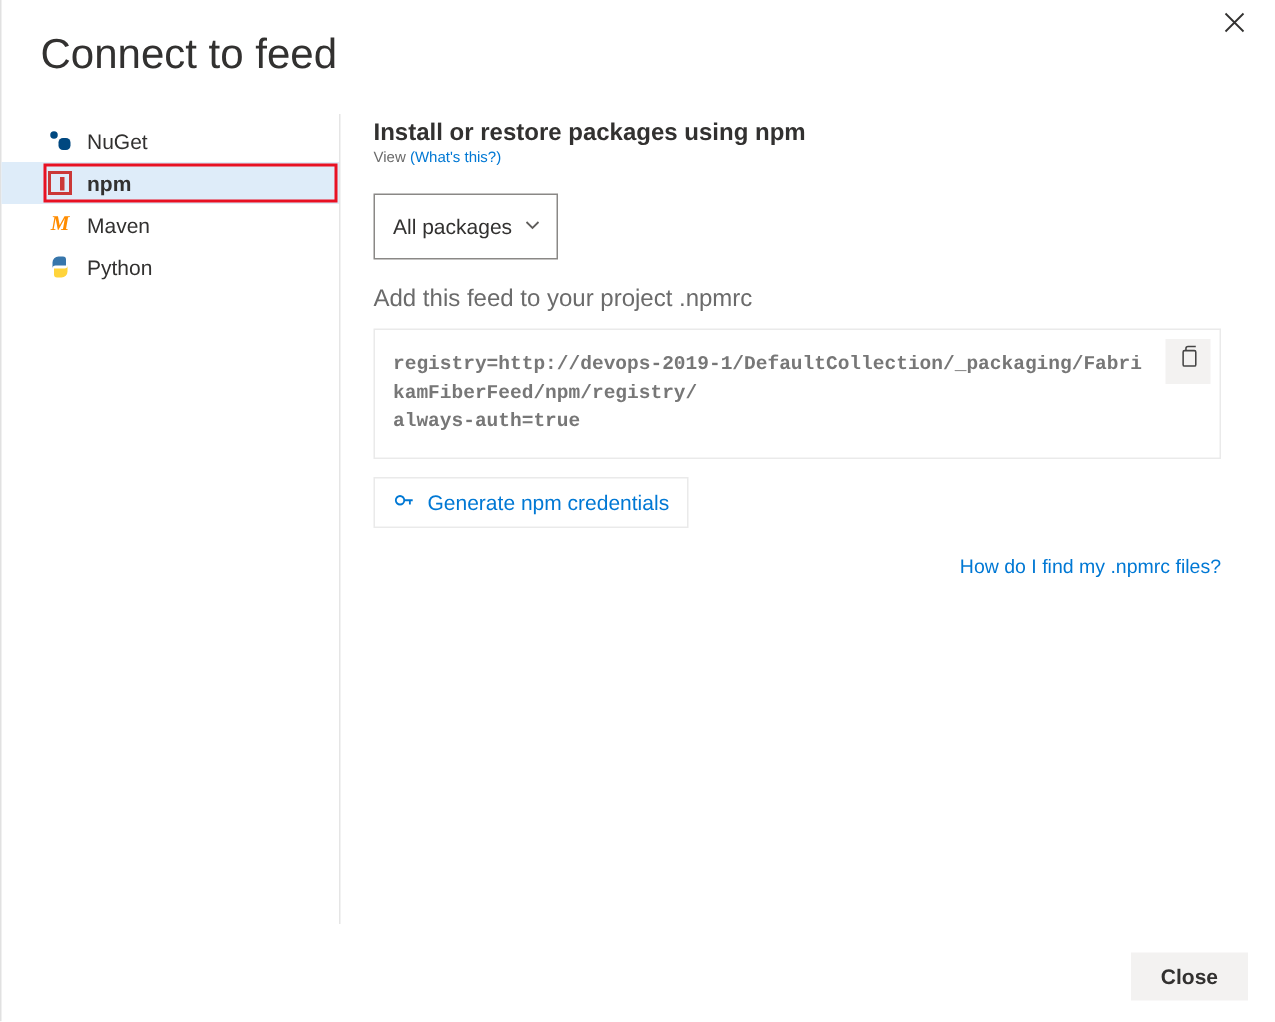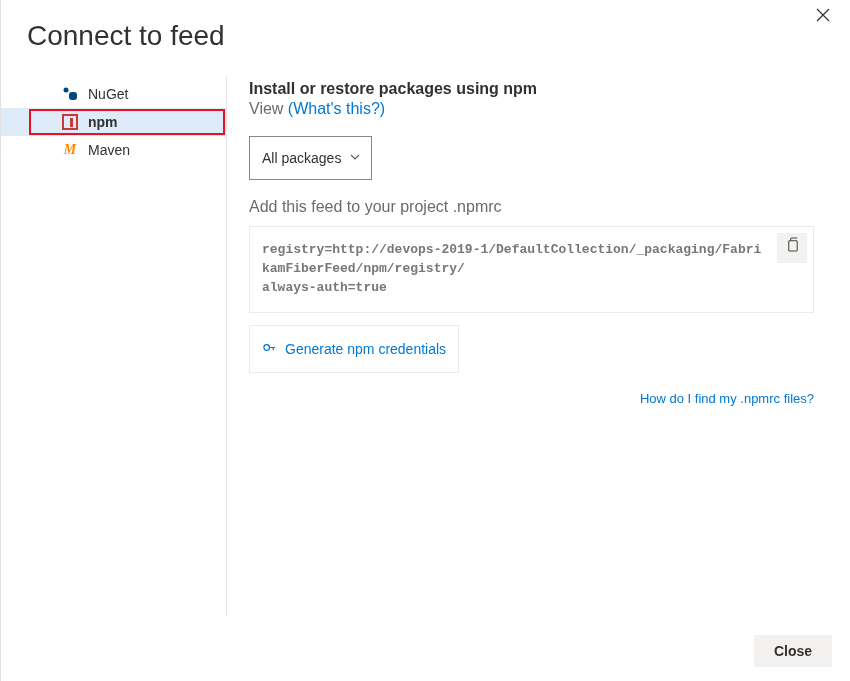--- a/index.html
+++ b/index.html
@@ -39,21 +39,21 @@
   .sidebar {
     width: 226px;
     border-right: 1px solid #e5e5e5;
     padding-top: 4px;
   }
   .side-item {
     display: flex;
     align-items: center;
     gap: 10px;
     height: 28px;
-    padding-left: 61px;
+    padding-left: 31px;
     cursor: pointer;
     font-size: 14px;
     color: #323130;
   }
   .side-item.selected {
     background: #deecf9;
     font-weight: 600;
     position: relative;
   }
   .side-item .icon-slot {
@@ -75,21 +75,21 @@
     flex: 1;
     padding: 4px 36px 0 22px;
   }
   .main h2 {
     margin: 0 0 2px 0;
     font-size: 16px;
     font-weight: 600;
     color: #323130;
   }
   .viewline {
-    font-size: 16px;
+    font-size: 10px;
     color: #6b6b6b;
   }
   .viewline a { color: #0078d4; text-decoration: none; cursor: pointer; }
   .dropdown {
     margin-top: 18px;
     display: inline-flex;
     align-items: center;
     gap: 8px;
     border: 1px solid #8a8886;
     height: 44px;
@@ -127,21 +127,21 @@
     justify-content: center;
     background: #f3f2f1;
     cursor: pointer;
     color: #444;
   }
   .gen-btn {
     display: inline-flex;
     align-items: center;
     gap: 8px;
     border: 1px solid #eaeaea;
-    height: 48px;
+    height: 34px;
     padding: 0 12px;
     margin-top: 12px;
     color: #0078d4;
     cursor: pointer;
     background: #fff;
     font-size: 14px;
   }
   .gen-btn svg { width: 15px; height: 15px; }
   .help-link {
     text-align: right;
@@ -202,20 +202,29 @@
         </span>
         <span>npm</span>
       </div>
 
       <div class="side-item">
         <span class="icon-slot ic-maven">M</span>
         <span>Maven</span>
       </div>
 
 
+      <div class="side-item">
+        <span class="icon-slot">
+          <svg viewBox="0 0 16 16">
+              <path d="M7 1h3a2 2 0 0 1 2 2v4H5a2 2 0 0 0-2 2V5a4 4 0 0 1 4-4z" fill="#3776ab"></path>
+              <path d="M9 15H6a2 2 0 0 1-2-2V9h7a2 2 0 0 0 2-2v4a4 4 0 0 1-4 4z" fill="#ffd43b"></path>
+            </svg>
+        </span>
+        <span>Python</span>
+      </div>
 
     </div>
 
     <div class="main">
 
       <h2>Install or restore packages using npm</h2>
 
       <div class="viewline">
         <span>View </span><a>(What's this?)</a>
       </div>

